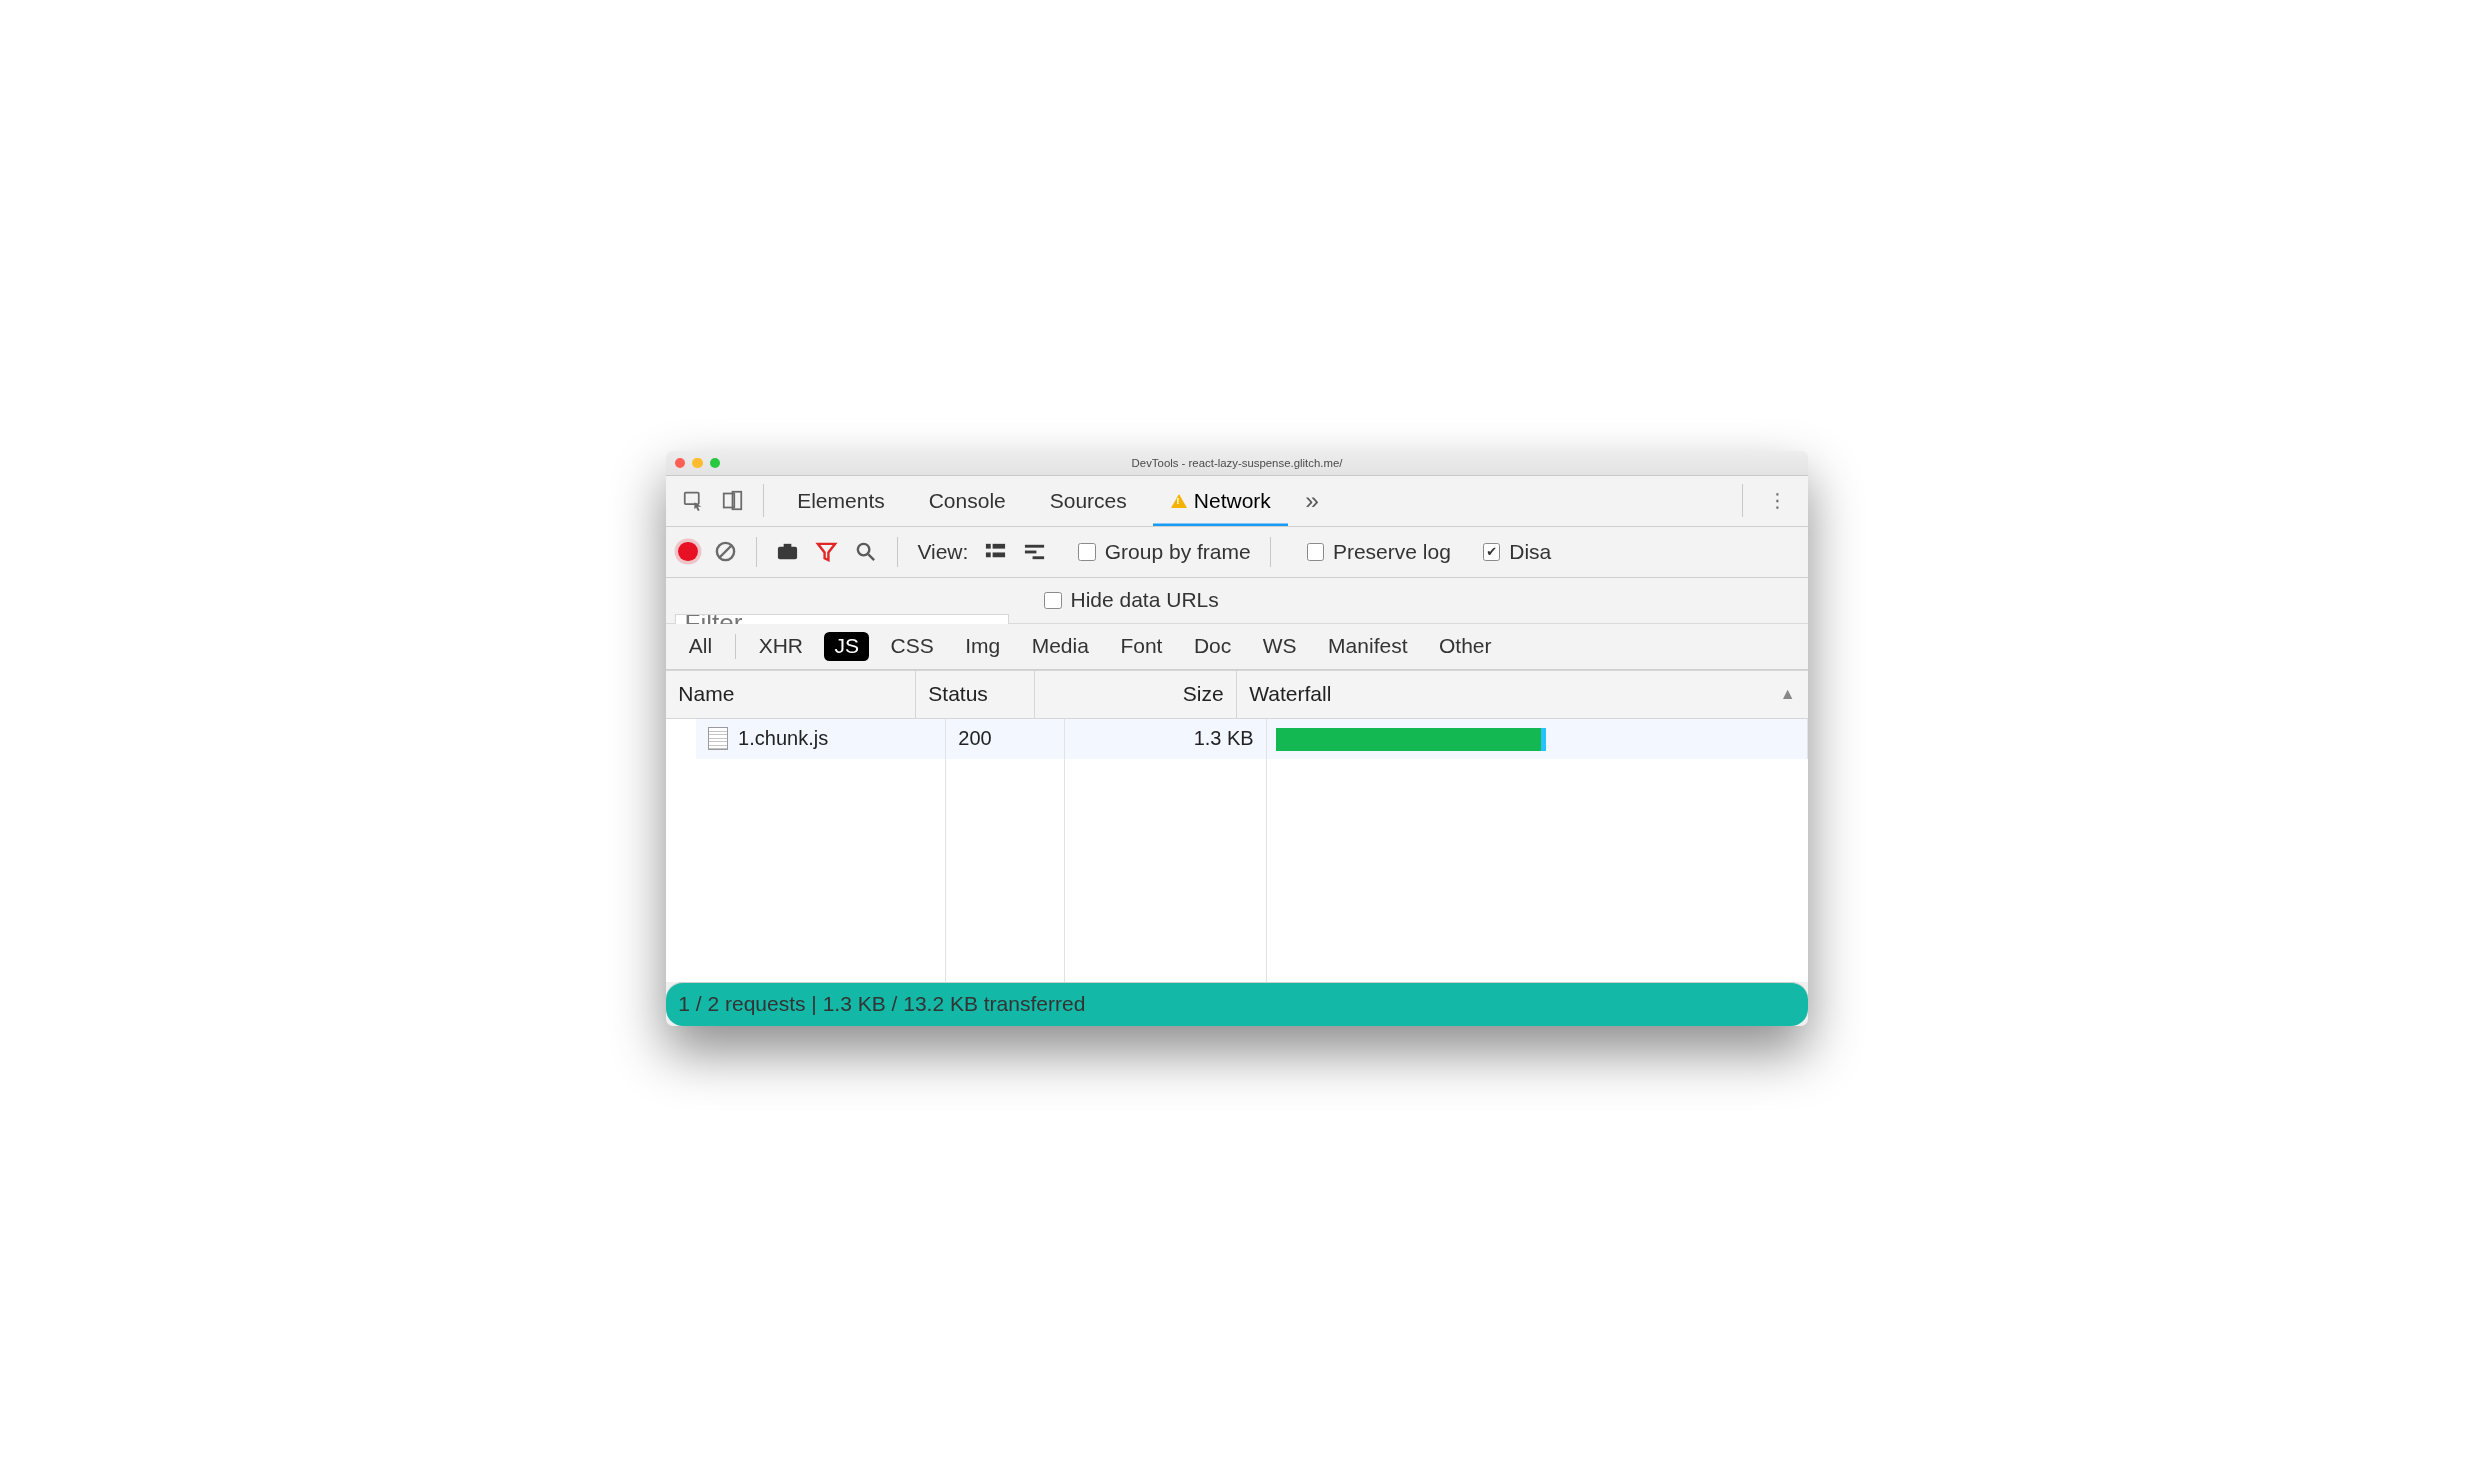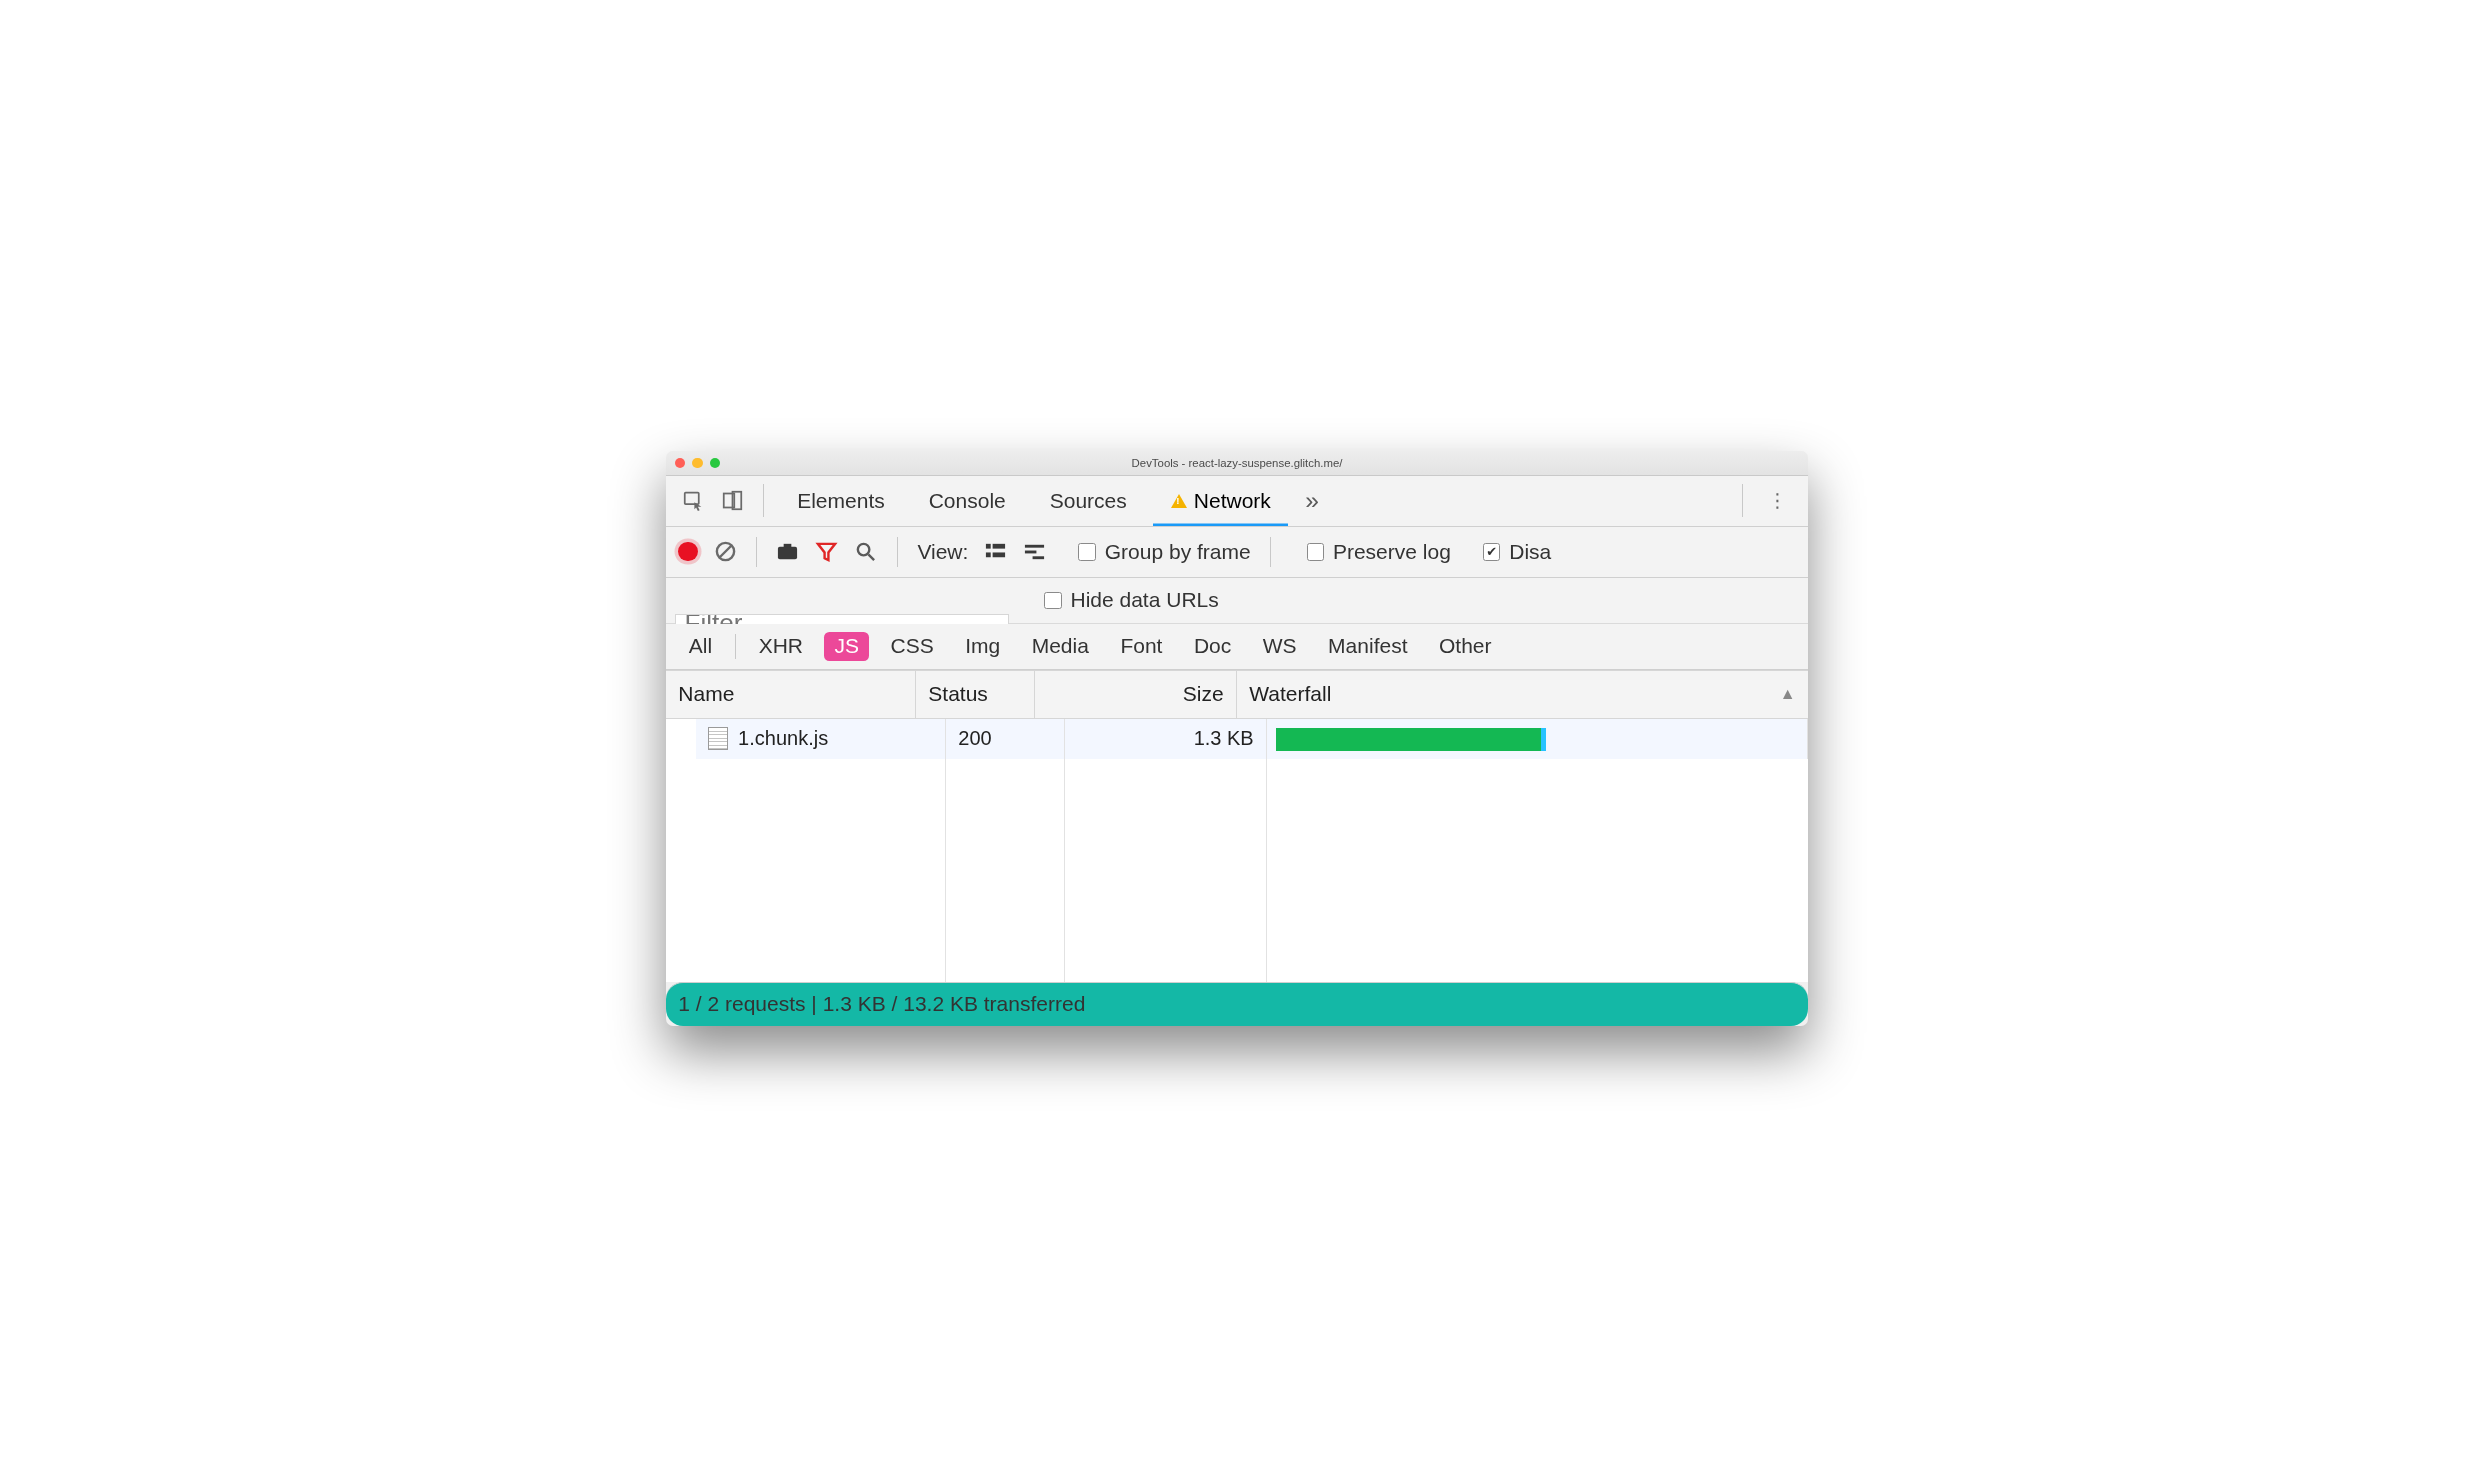--- a/index.html
+++ b/index.html
@@ -153,21 +153,21 @@
   padding: 0 12.3px;
   gap:10.5px;
   font-size:21px;
   color:#333;
 }
 .type-pill {
   padding:2.6px 10.5px;
   border-radius:5.3px;
   cursor:pointer;
 }
-.type-pill.selected { background:#ec4899; color:#fff; }
+.type-pill.selected { background:#000000; color:#fff; }
 .type-sep { width:0.9px; height:24.6px; background:#c8c8c8; margin:0 1.8px; }
 
 
 .table {
   display:flex;
   flex-direction:column;
   background:#fff;
 }
 .thead, .trow {
   display:flex;

